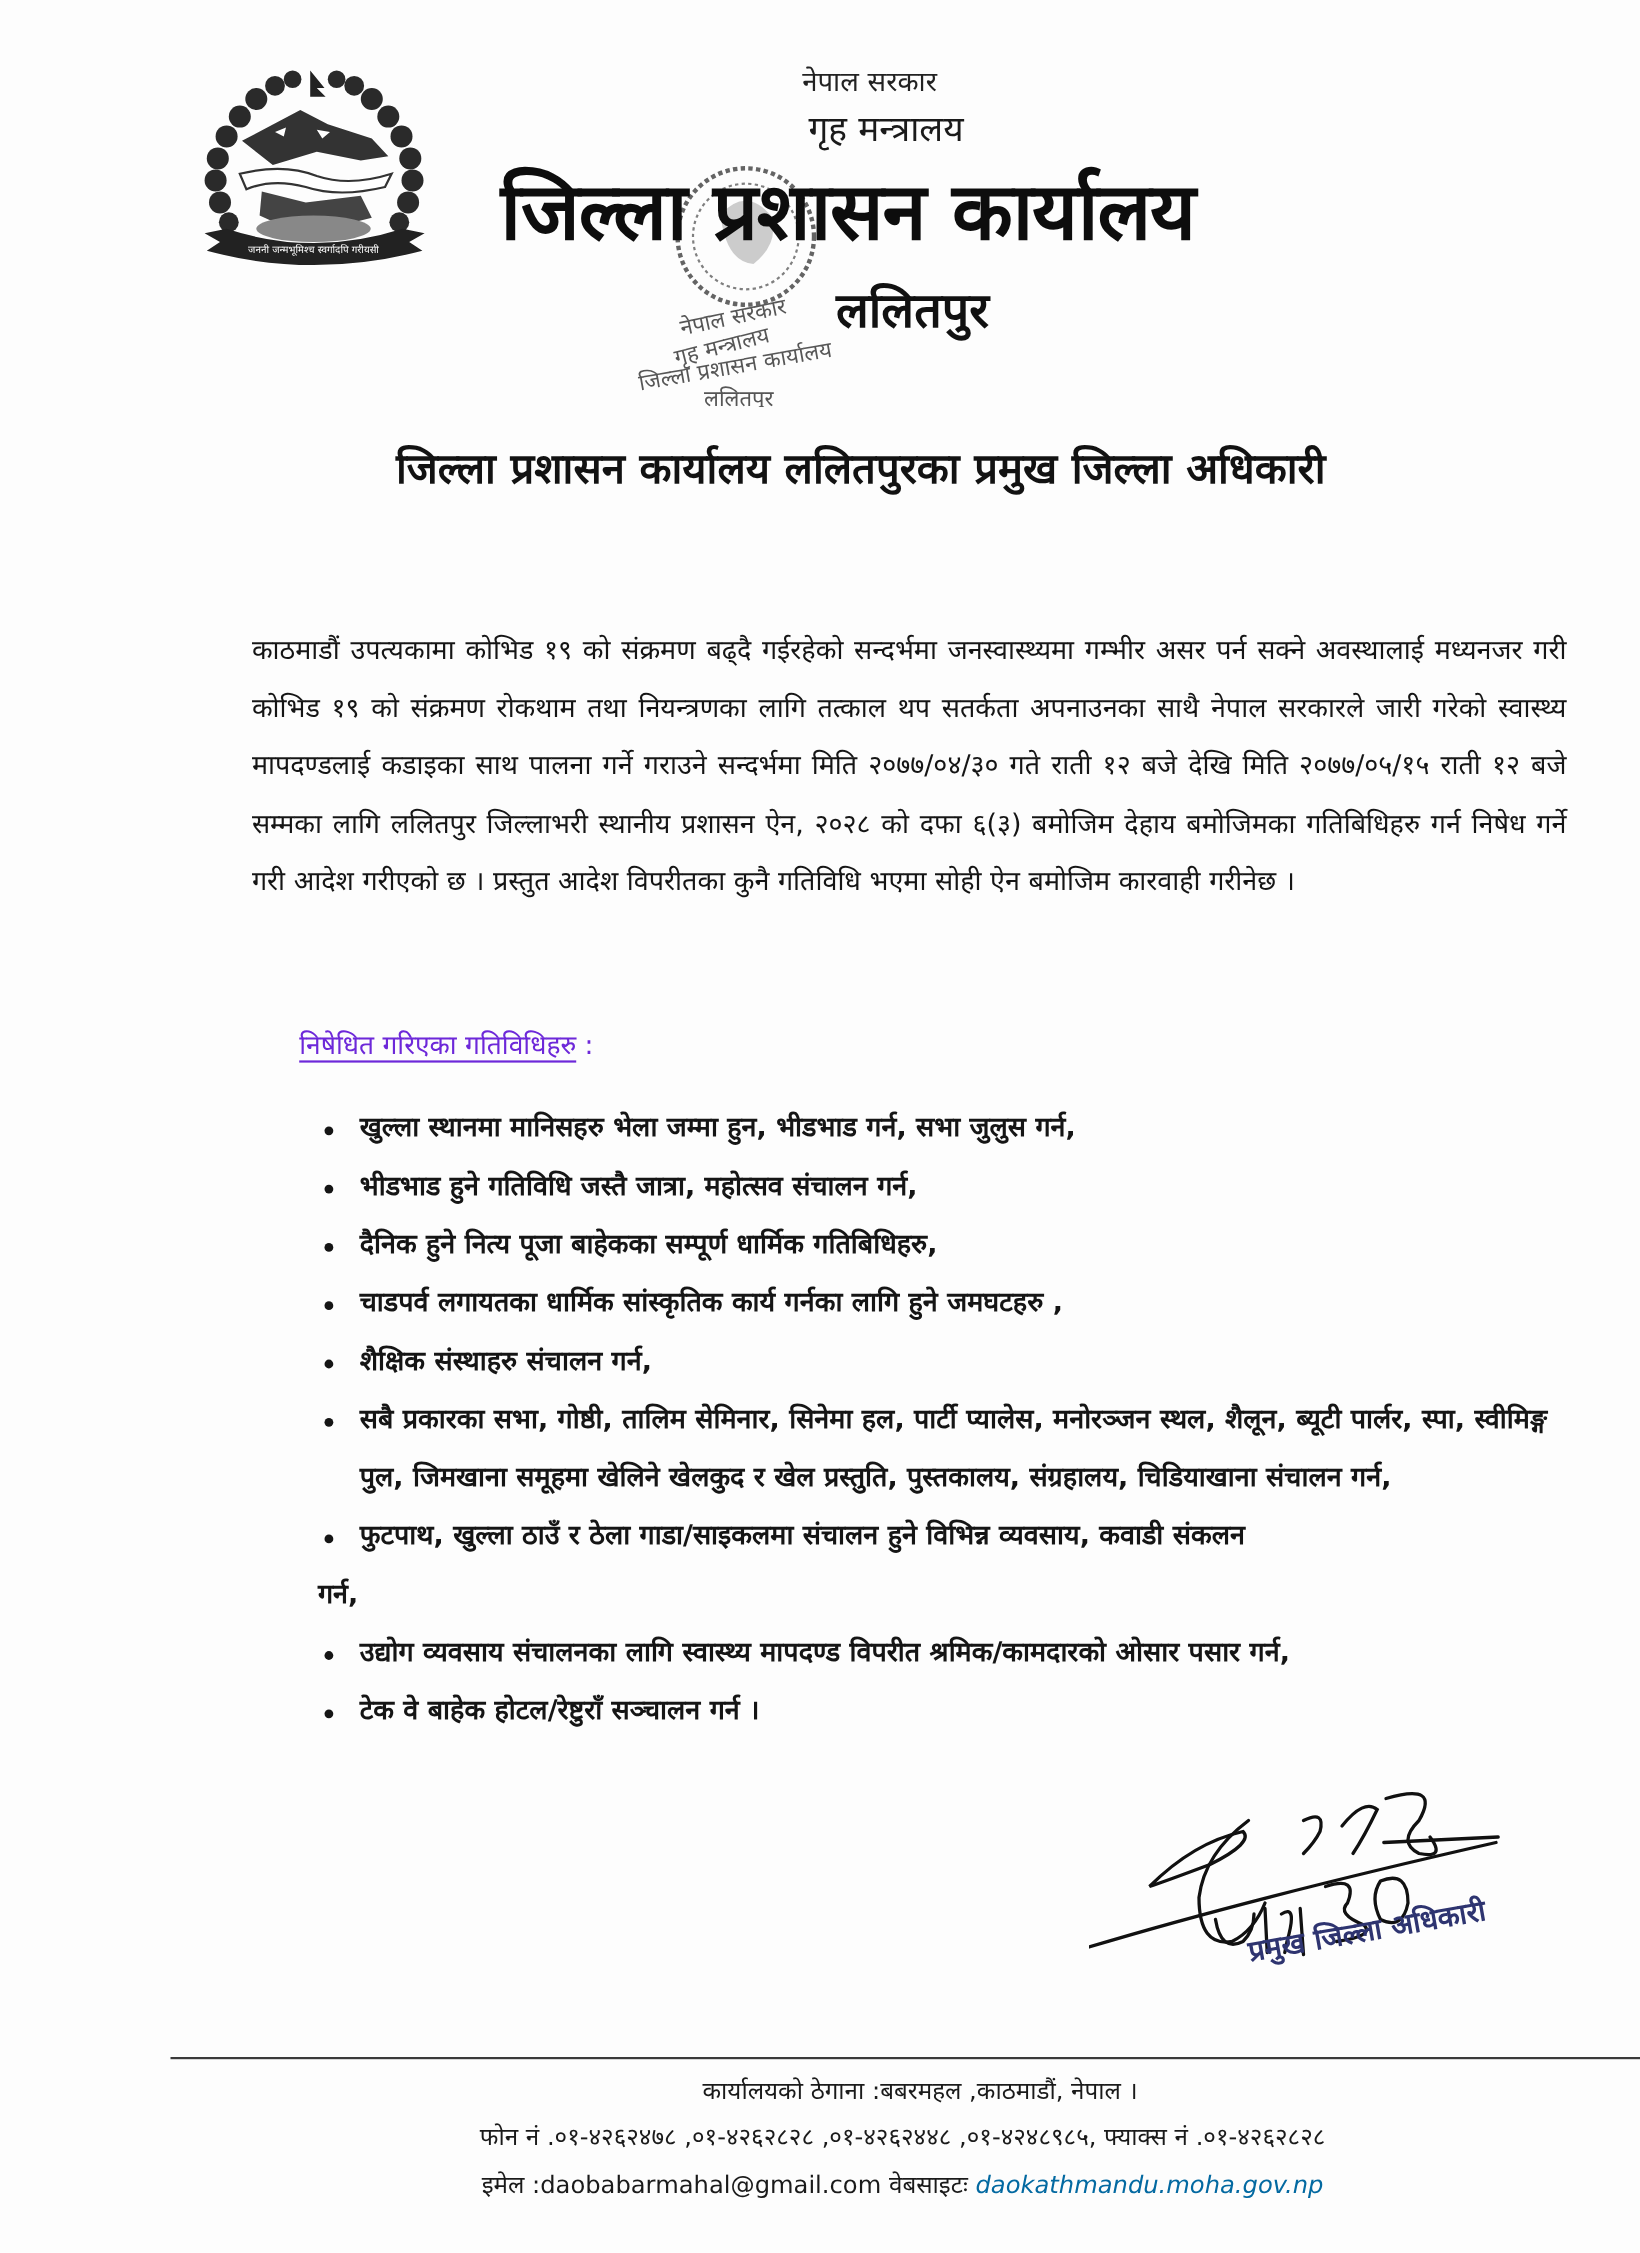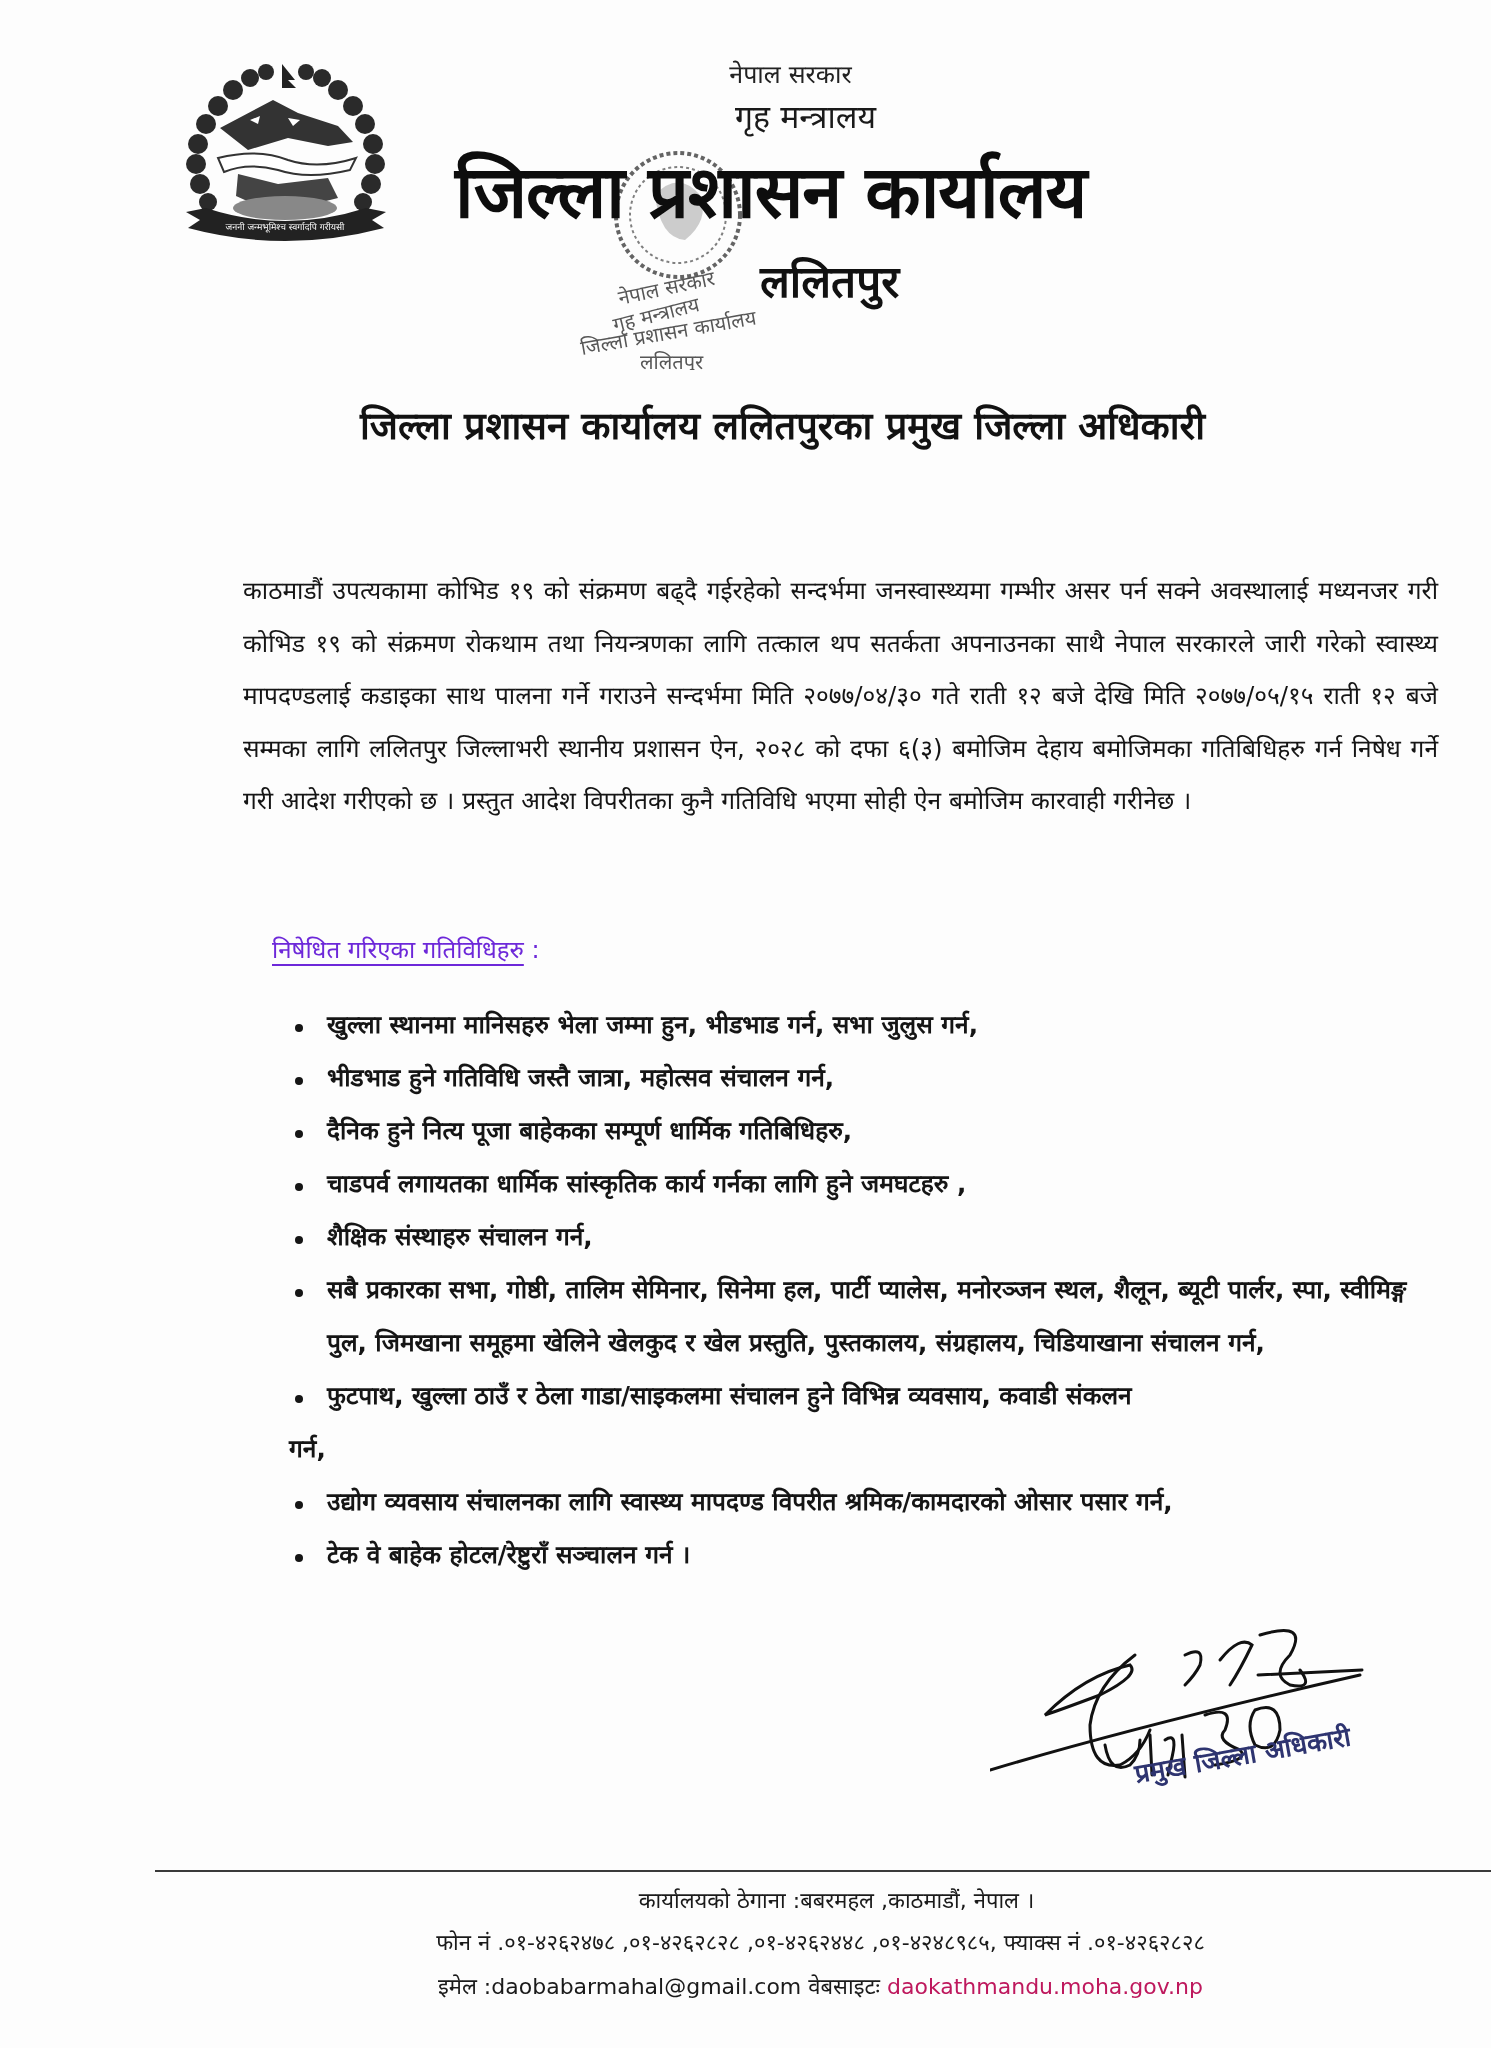--- a/index.html
+++ b/index.html
@@ -90,21 +90,21 @@
       font-size: 38px;
       color: #121212;
       padding-left: 74px;
     }
     .title-line.l1 { top: 398px; }
     .title-line.l2 { top: 468px; }
 
     
     .body-para {
       position: absolute;
-      left: 243px; top: 565px;
+      left: 229px; top: 565px;
       width: 1195px;
       font-size: 24.5px;
       line-height: 52.5px;
       text-align: justify;
       color: #151515;
     }
 
     
     .list-heading {
       position: absolute;
@@ -176,21 +176,21 @@
       color: #1a1a1a;
       padding-left: 150px;
       white-space: nowrap;
     }
     .footer-line.f1 { top: 1884px; padding-left: 110px; margin-left: 36px; }
     .footer-line.f2 { top: 1926px; padding-left: 150px; }
     .footer-line.f3 { top: 1970px; padding-left: 150px; }
     .footer-email {
       color: #1a1a1a;
     }
-    .footer-website { color: #be185d; }
+    .footer-website { color: #0369a1; font-style: italic; }
   </style>
 </head>
 <body>
 
 <div class="page">
 
   <div class="emblem">
     <svg viewBox="0 0 215 195" xmlns="http://www.w3.org/2000/svg">
 
       <path d="M104 6 L104 30 L118 30 L110 22 L117 22 L104 6 Z" fill="#222"></path>

